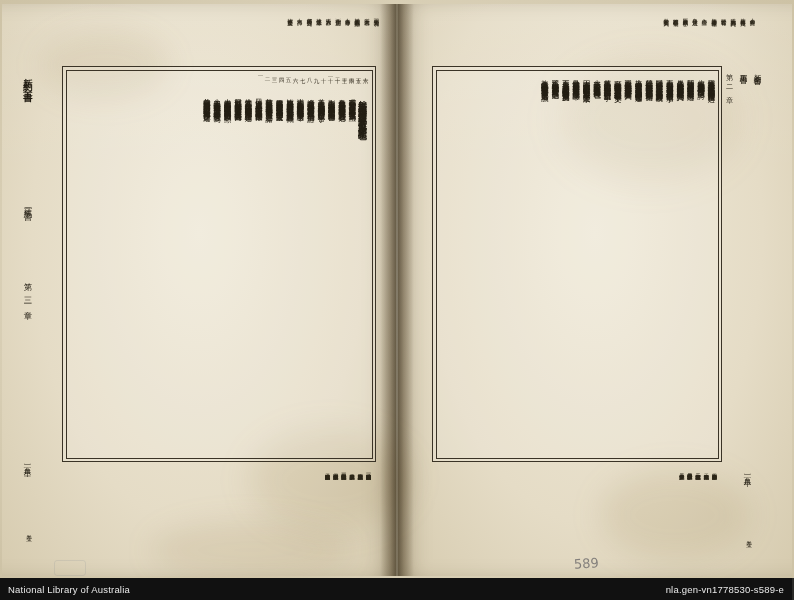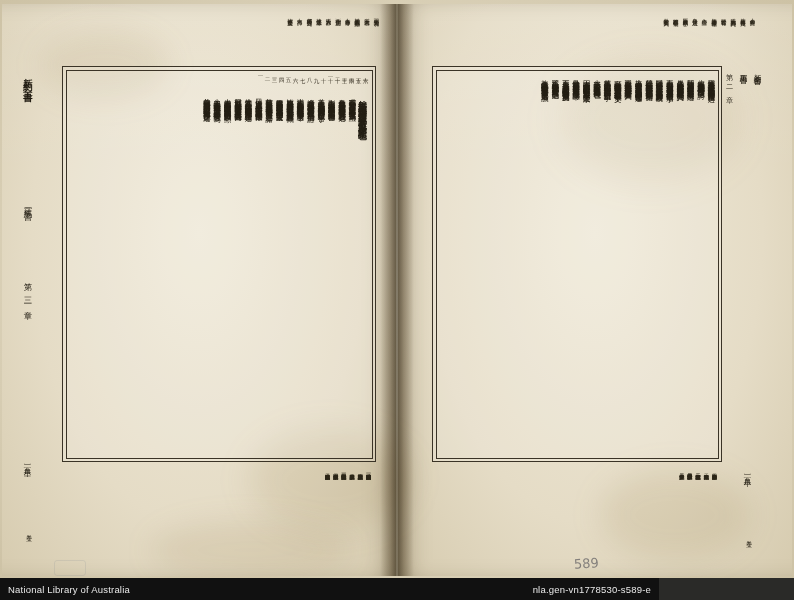--- a/index.html
+++ b/index.html
@@ -206,21 +206,21 @@
     width: 30px; height: 14px;
     border: 1px solid rgba(90,110,130,0.35);
     border-radius: 3px;
     opacity: 0.35;
   }
 
   
   .metabar {
     position: absolute;
     left: 0; bottom: 0;
-    width: 659px; height: 22px;
+    width: 792px; height: 22px;
     background: #111111;
     color: #e8e8e8;
     font-family: "Liberation Sans", sans-serif;
     font-size: 9.5px;
     display: flex;
     align-items: center;
     justify-content: space-between;
     padding: 0 8px;
     box-sizing: border-box;
     gap: 24px;

